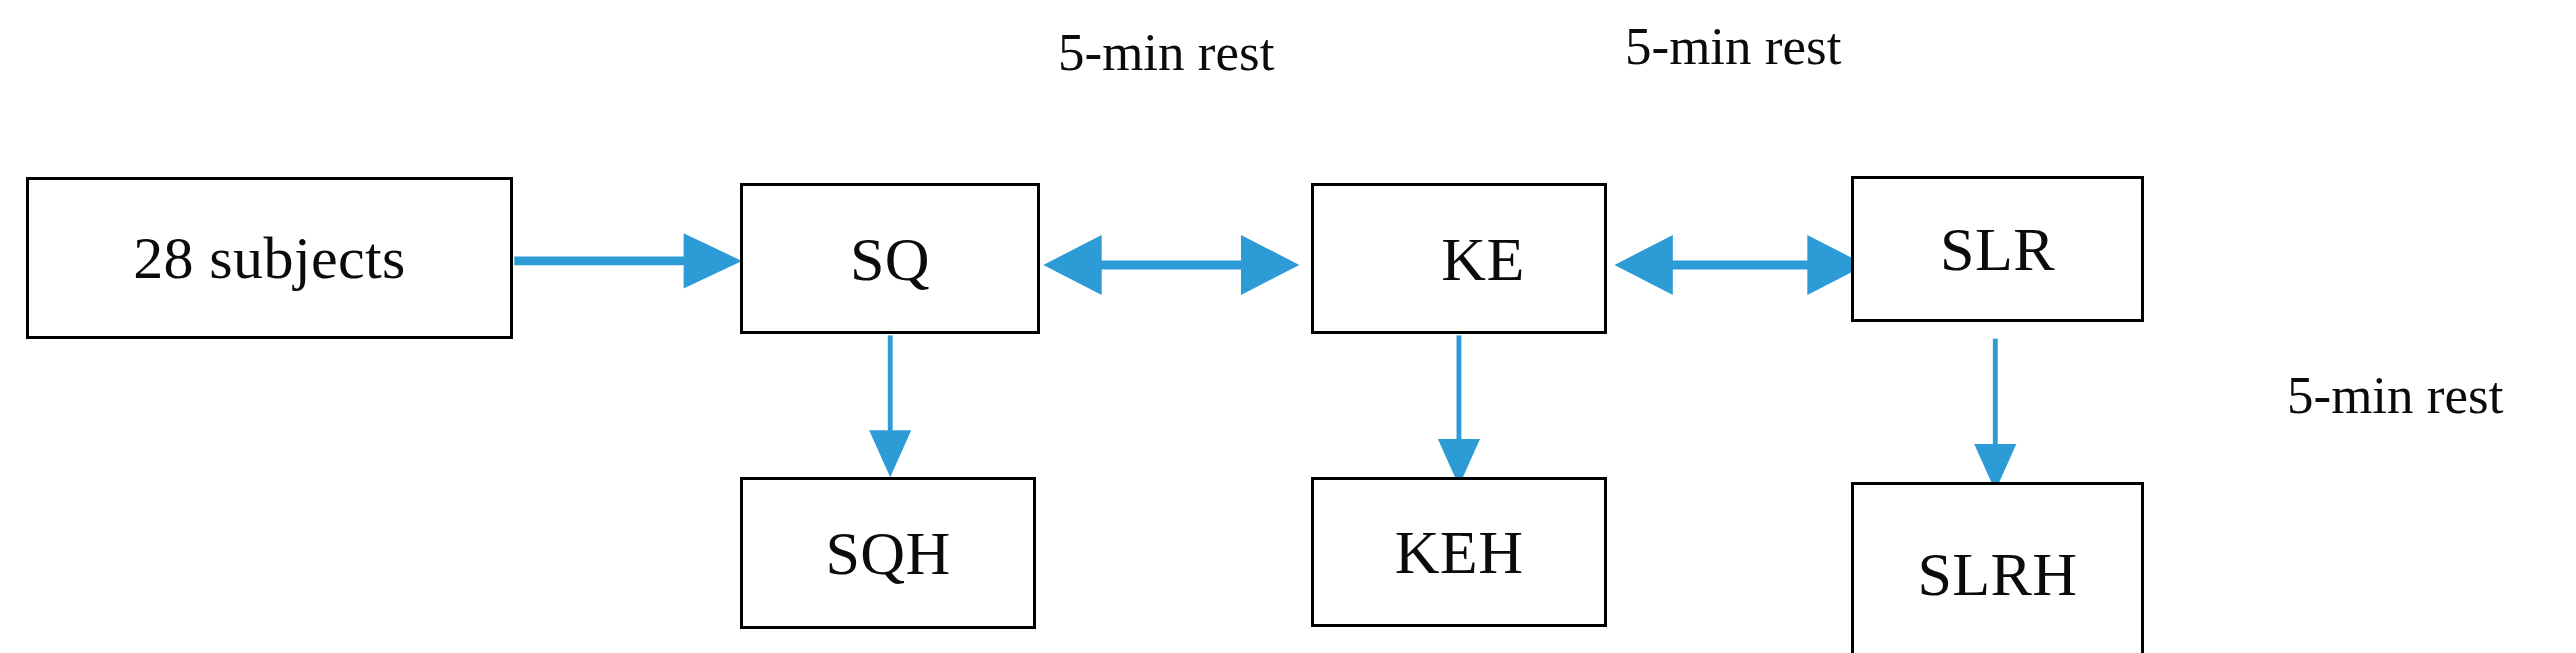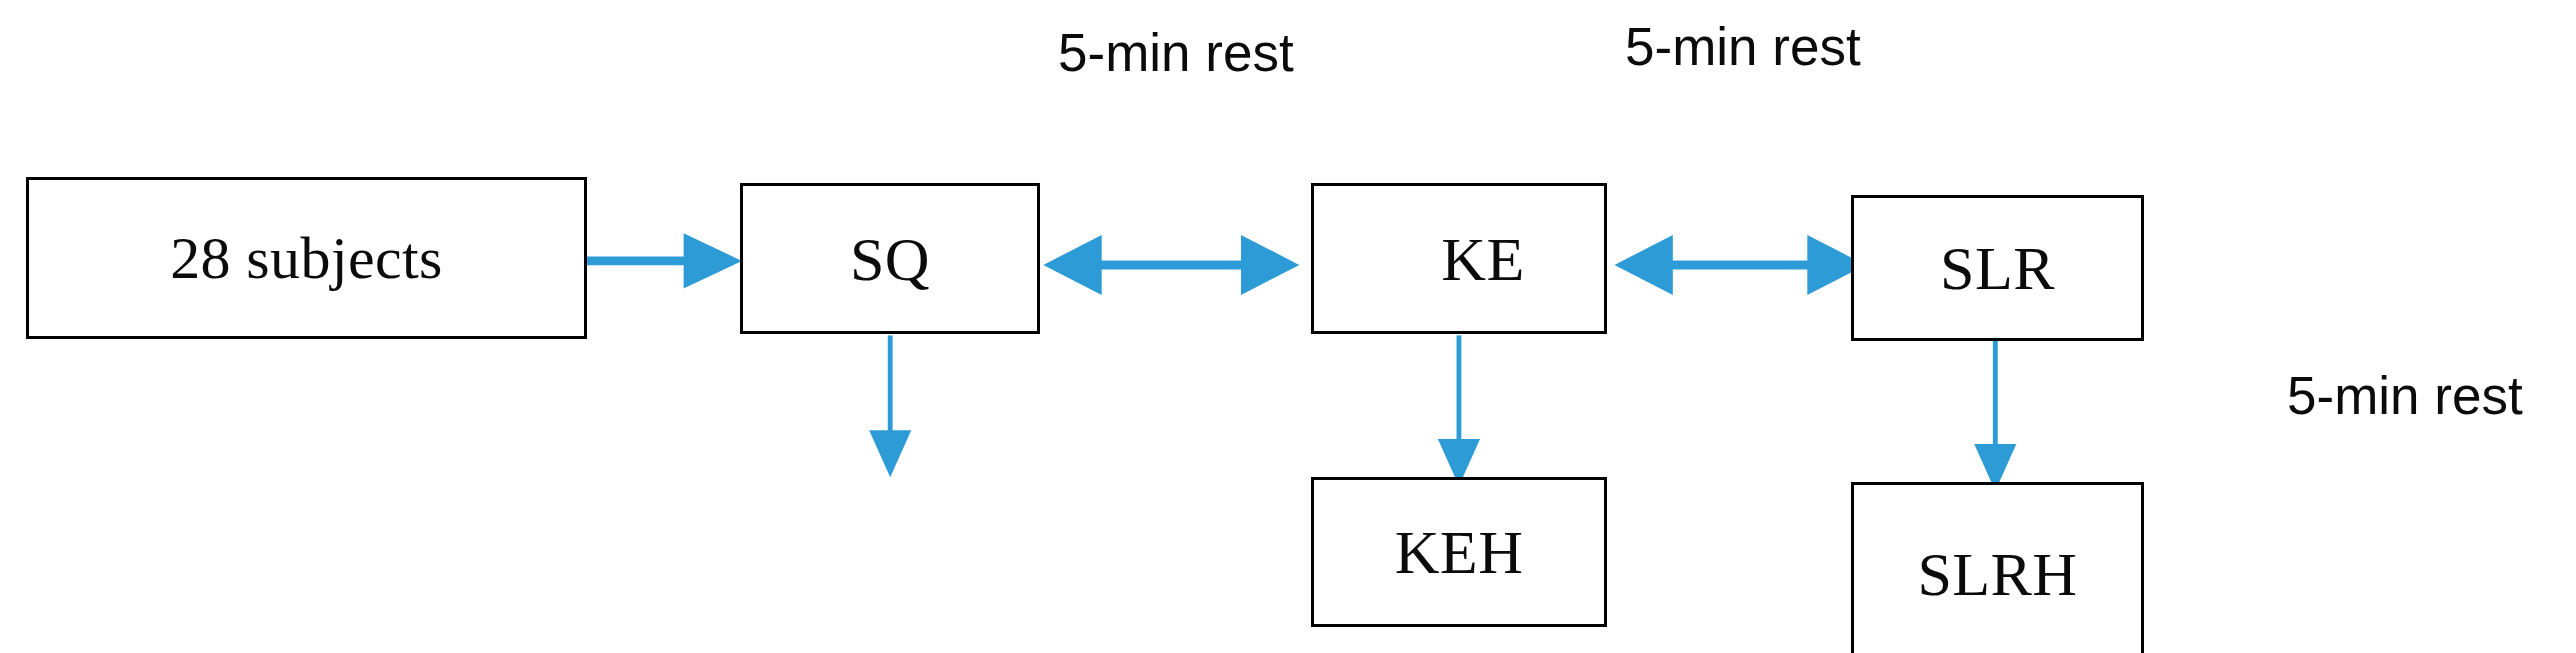--- a/index.html
+++ b/index.html
@@ -30,21 +30,21 @@
     line-height: 1;
     color: #0b0b0b;
     white-space: nowrap;
     letter-spacing: 0.4px;
   }
   .node-label.wide {
     font-size: 60px;
   }
   .rest-label {
     position: absolute;
-    font-family: Liberation Sans, sans-serif;
+    font-family: Liberation Serif, serif;
     font-size: 53px;
     line-height: 1;
     color: #0b0b0b;
     white-space: nowrap;
   }
   .edge-svg {
     position: absolute;
     left: 0;
     top: 0;
     width: 2576px;
@@ -91,36 +91,39 @@
       <polygon points="2436,548 2488,548 2462,606" fill="#2d9bd6"></polygon>
     </g>
   </svg>
 
   <div class="rest-label" style="left:1058px; top:26px;">5-min rest</div>
 
   <div class="rest-label" style="left:1625px; top:19.5px;">5-min rest</div>
 
   <div class="rest-label" style="left:2287px; top:369px;">5-min rest</div>
 
-  <div class="node-box" style="left:26px; top:177px; width:561px; height:162px;">
+  <div class="node-box" style="left:26px; top:177px; width:487px; height:162px;">
     <span class="node-label wide">28 subjects</span>
   </div>
 
   <div class="node-box" style="left:740px; top:183px; width:300px; height:151px;">
     <span class="node-label">SQ</span>
   </div>
 
   <div class="node-box" style="left:1311px; top:183px; width:296px; height:151px;padding-left:48px;">
     <span class="node-label">KE</span>
   </div>
 
-  <div class="node-box" style="left:1851px; top:195px; width:293px; height:146px;">
+  <div class="node-box" style="left:1851px; top:176px; width:293px; height:146px;">
     <span class="node-label">SLR</span>
   </div>
 
+  <div class="node-box" style="left:740px; top:477px; width:296px; height:152px;">
+    <span class="node-label">SQH</span>
+  </div>
 
   <div class="node-box" style="left:1311px; top:477px; width:296px; height:150px;text-align:center;">
     <span class="node-label">KEH</span>
   </div>
 
   <div class="node-box" style="left:1851px; top:482px; width:293px; height:184px;">
     <span class="node-label">SLRH</span>
   </div>
 
 </div>

